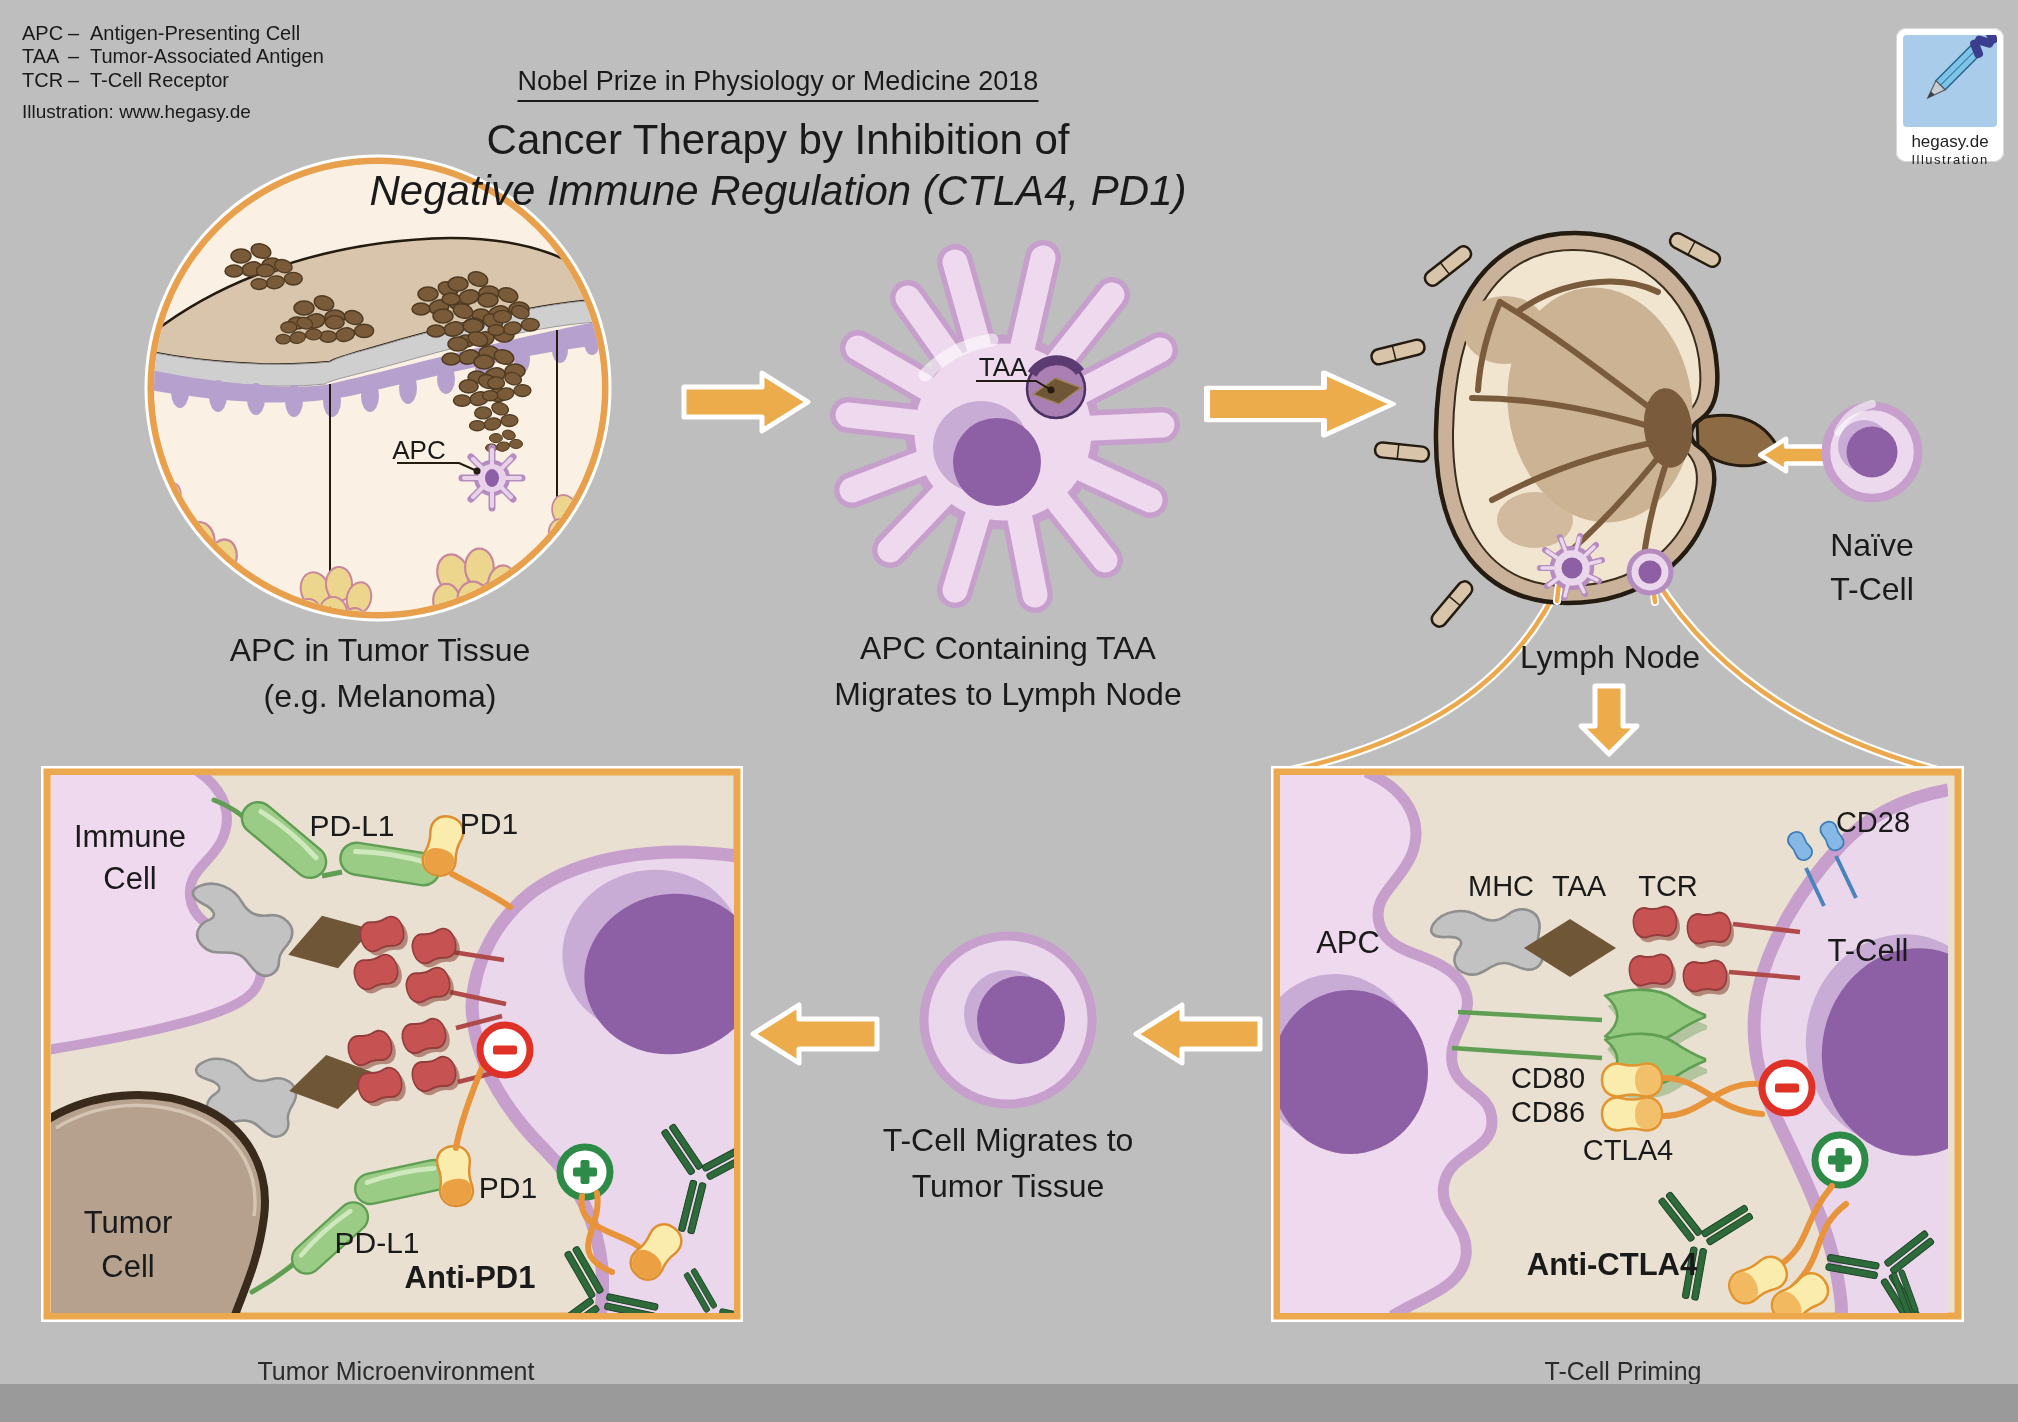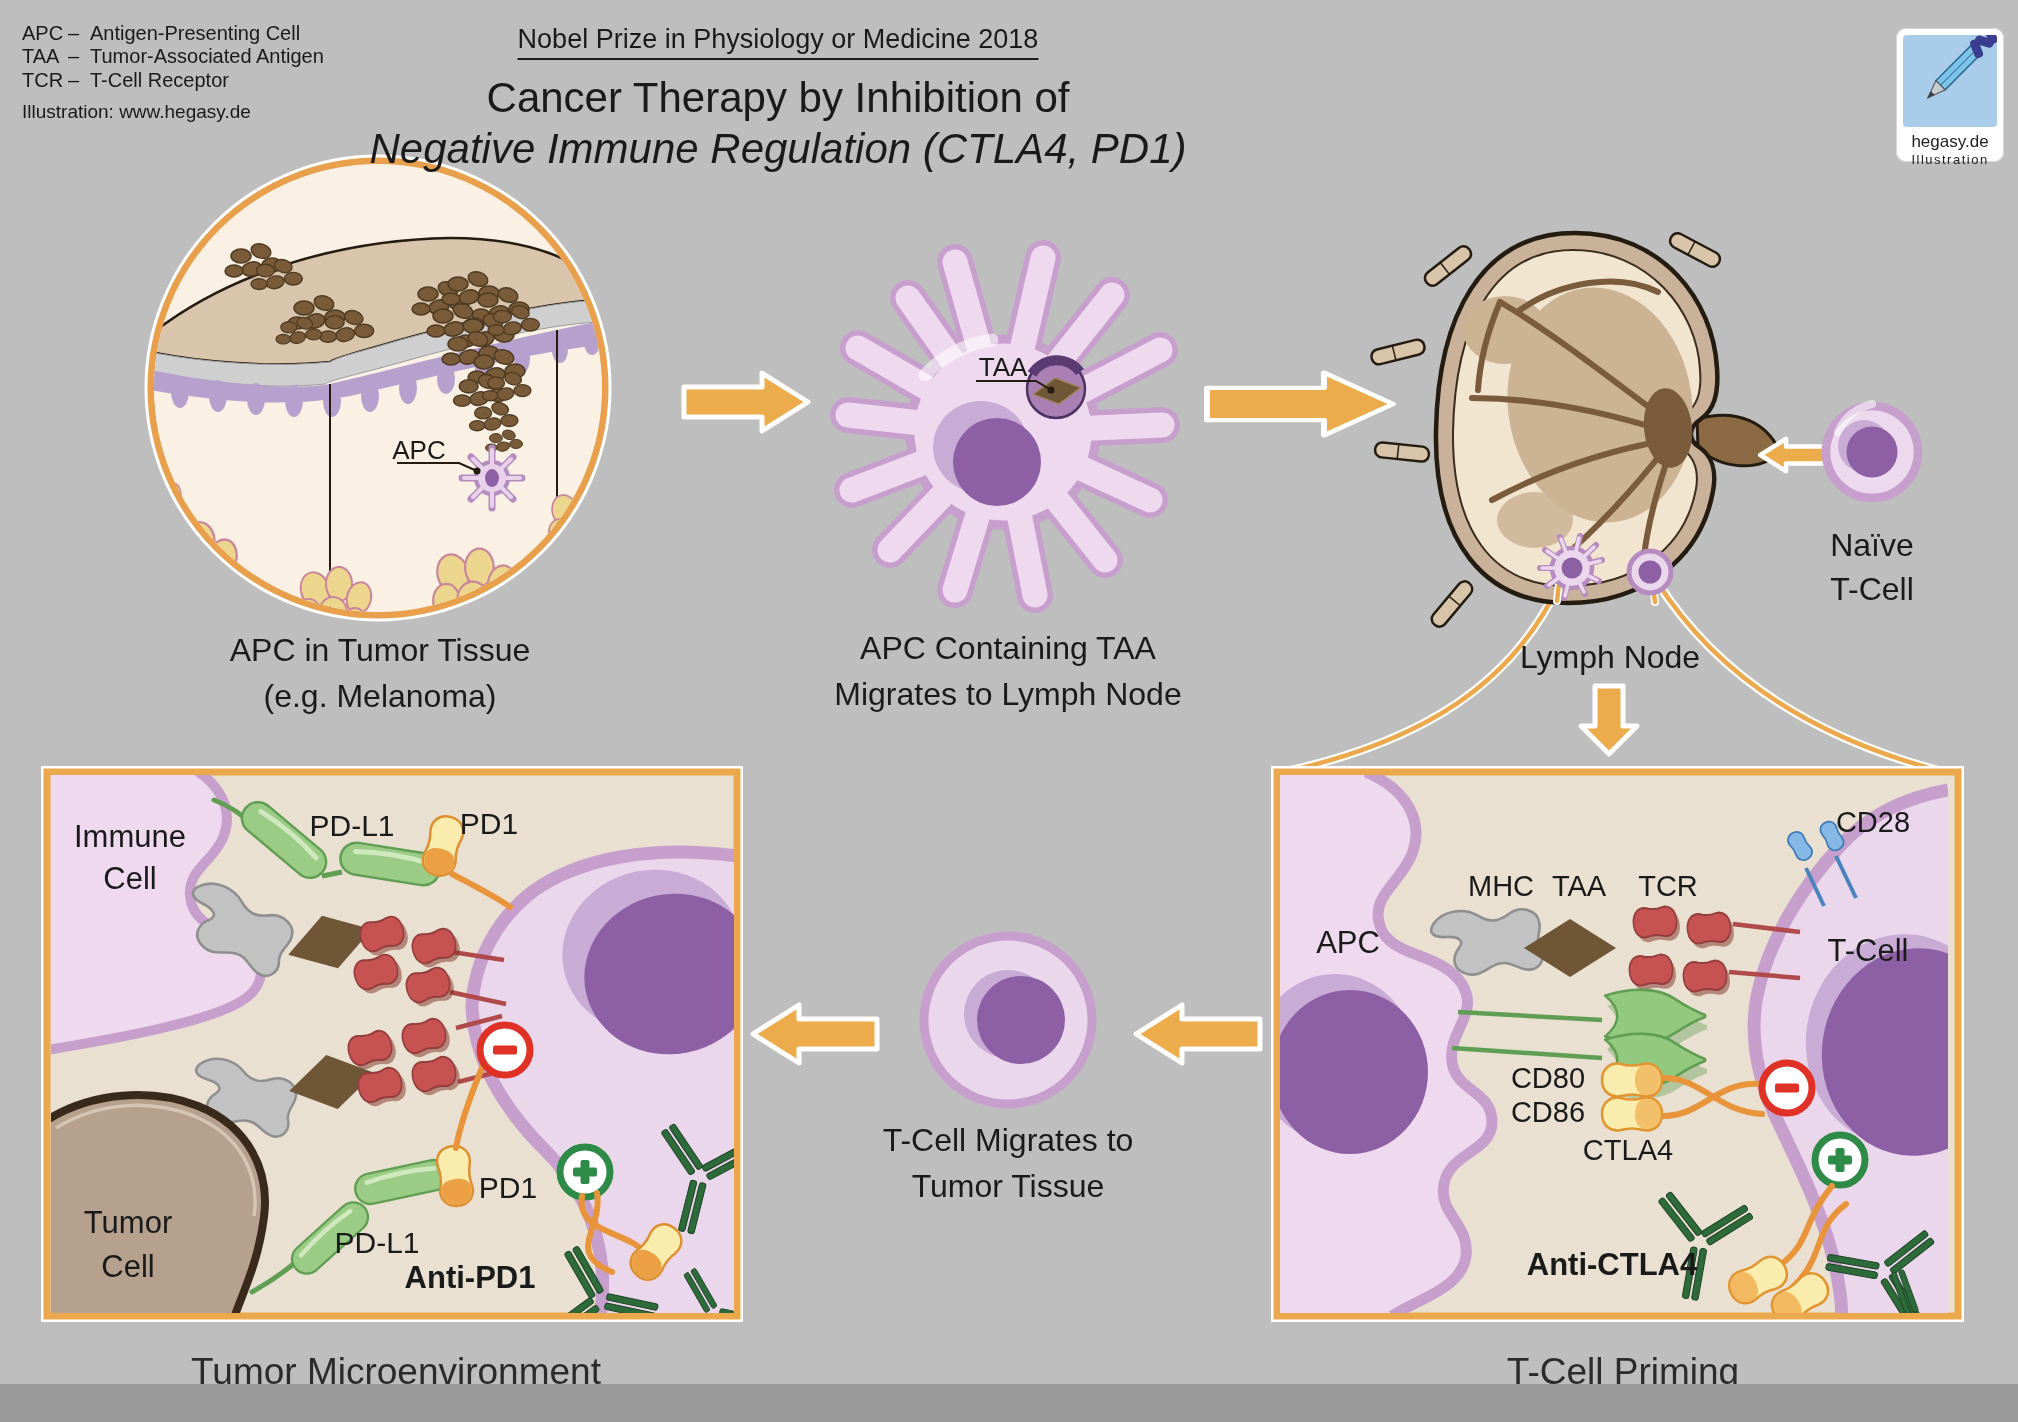--- a/index.html
+++ b/index.html
@@ -2,31 +2,31 @@
 <html><head>
 <meta charset="utf-8">
 <style>
   html,body{margin:0;padding:0;background:#9a9a9a;}
   #canvas{position:relative;width:2018px;height:1384px;background:#BEBEBE;overflow:hidden;
           font-family:"Liberation Sans","DejaVu Sans",sans-serif;color:#1a1a1a;}
   svg.art{position:absolute;left:0;top:0;}
   .lbl{position:absolute;transform:translate(-50%,-50%);white-space:nowrap;line-height:1;
        font-size:29px;color:#1a1a1a;}
   .cap{font-size:32px;}
-  .pcap{font-size:37px;color:#2b2b2b;text-align:right;}
+  .pcap{font-size:25px;color:#2b2b2b;text-align:right;}
   .bold{font-weight:bold;}
   .small{font-size:26px;}
   .big{font-size:31px;}
   #legend{position:absolute;left:22px;top:22px;font-size:20px;line-height:1.12;}
   #legend .row{margin-bottom:1px;}
   #legend .abbr{display:inline-block;width:46px;}
   #legend .dash{display:inline-block;width:22px;}
   #legend .credit{margin-top:10px;font-size:19px;}
   #titleblock{position:absolute;left:778px;top:24px;transform:translateX(-50%);text-align:center;}
-  #titleblock .t1{font-size:27px;display:inline-block;border-bottom:2px solid #1a1a1a;padding-bottom:3px;}
+  #titleblock .t1{font-size:27px;display:inline-block;border-bottom:2px solid #1a1a1a;padding-bottom:3px;margin-top:42px;}
   #titleblock .t2{font-size:42px;margin-top:14px;}
   #titleblock .t3{font-size:42px;margin-top:3px;font-style:italic;}
   #logo{position:absolute;left:1896px;top:28px;width:108px;height:134px;background:#ffffff;
         border-radius:10px;box-shadow:0 0 0 1px #d8d8d8 inset;text-align:center;}
   #logo .sq{position:absolute;left:7px;top:7px;width:94px;height:92px;background:#A8CCEA;border-radius:4px;}
   #logo .site{position:absolute;left:0;width:100%;top:104px;font-size:17px;color:#222;}
   #logo .sub{position:absolute;left:0;width:100%;top:124px;font-size:13px;letter-spacing:1.5px;color:#222;}
 </style>
 </head>
 <body>

